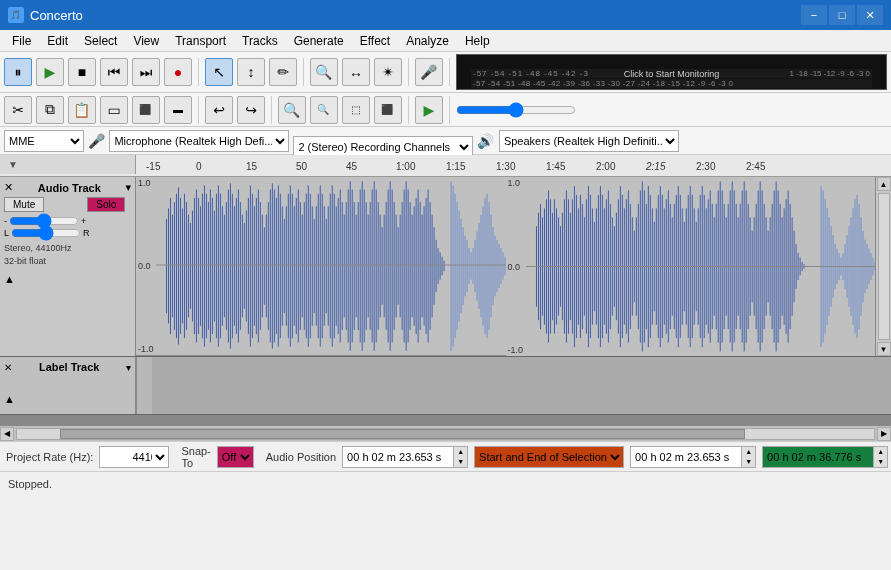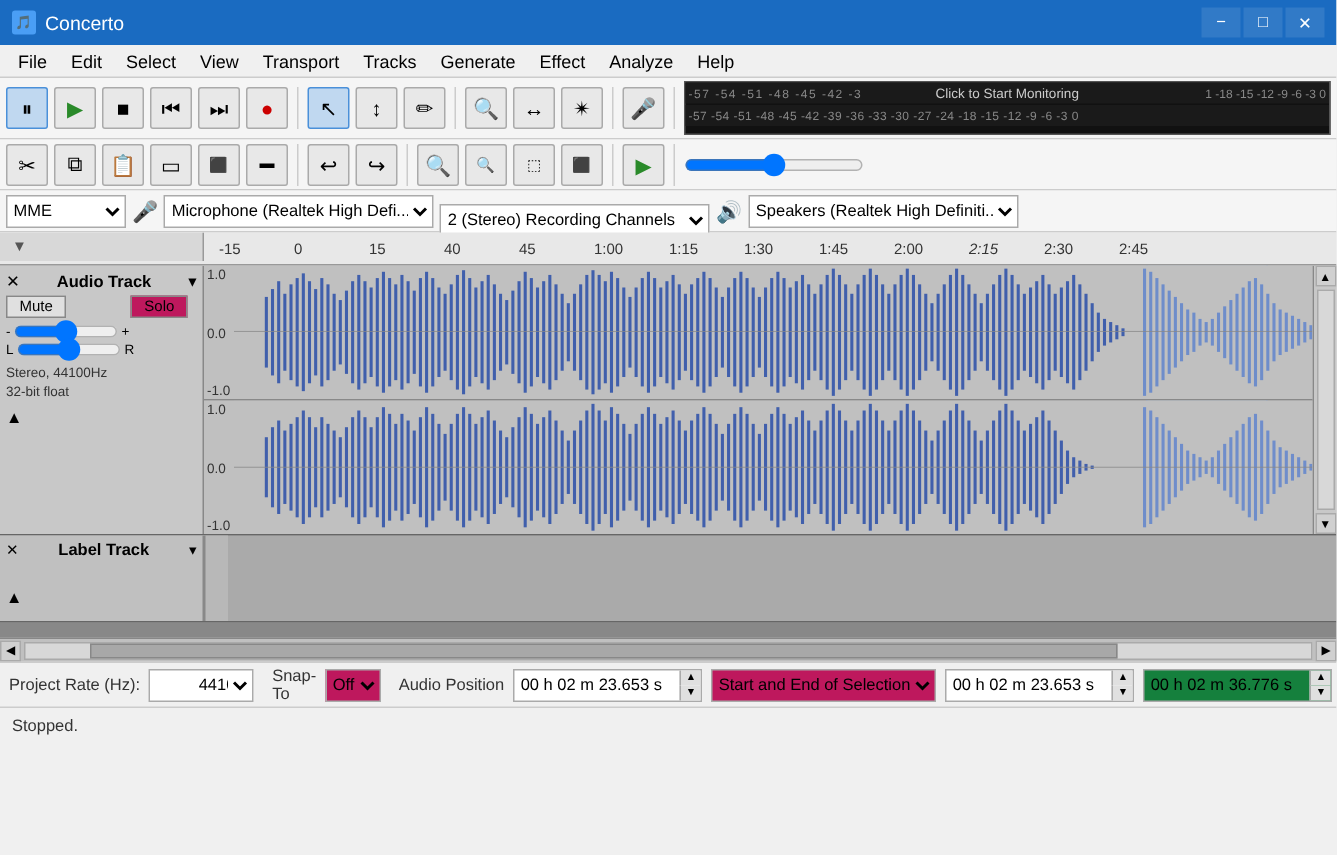--- a/index.html
+++ b/index.html
@@ -166,21 +166,21 @@
   <button class="tool-btn">🔍</button>
   <button class="tool-btn">↔</button>
   <button class="tool-btn">✴</button>
 
   <div class="toolbar-separator"></div>
 
   <button class="tool-btn" style="color:#555;">🎤</button>
 
   <div class="toolbar-separator"></div>
 
-  <div style="display:flex; flex-direction:column; flex:1; background:#111; border:1px solid #555; height:36px; padding:0; position:relative; cursor:pointer;">
+  <div style="display:flex; flex-direction:column; flex:1; background:#111; border:1px solid #555; height:36px; padding:14px; position:relative; cursor:pointer;">
     <div style="display:flex; height:14px; background:#1a1a1a; align-items:center; padding:0 2px;">
       <span style="color:#888; font-size:8px; letter-spacing:1px;">-57 -54 -51 -48 -45 -42 -3</span>
       <span style="color:#ccc; font-size:9px; position:absolute; left:50%; transform:translateX(-50%);">Click to Start Monitoring</span>
       <span style="color:#888; font-size:8px; margin-left:auto;">1 -18 -15 -12 -9 -6 -3 0</span>
     </div>
     <div style="display:flex; height:14px; background:#1a1a1a; align-items:center; padding:0 2px; margin-top:1px;">
       <span style="color:#888; font-size:8px; letter-spacing:0.3px;">-57 -54 -51 -48 -45 -42 -39 -36 -33 -30 -27 -24 -18 -15 -12 -9 -6 -3 0</span>
     </div>
   </div>
 </div>
@@ -234,21 +234,21 @@
 </div>
 
 <div class="ruler">
   <div class="ruler-track-header">
     <span style="font-size:10px; color:#555;">▼</span>
   </div>
   <div class="ruler-marks">
     <span class="ruler-label" style="left:10px;">-15</span>
     <span class="ruler-label" style="left:60px;">0</span>
     <span class="ruler-label" style="left:110px;">15</span>
-    <span class="ruler-label" style="left:160px;">40</span>
+    <span class="ruler-label" style="left:160px;">50</span>
     <span class="ruler-label" style="left:210px;">45</span>
     <span class="ruler-label" style="left:260px;">1:00</span>
     <span class="ruler-label" style="left:310px;margin-top:28px;">1:15</span>
     <span class="ruler-label" style="left:360px;">1:30</span>
     <span class="ruler-label" style="left:410px;">1:45</span>
     <span class="ruler-label" style="left:460px;">2:00</span>
     <span class="ruler-label" style="left:510px;font-style:italic;">2:15</span>
     <span class="ruler-label" style="left:560px;">2:30</span>
     <span class="ruler-label" style="left:610px;">2:45</span>
   </div>
@@ -279,21 +279,21 @@
           <input type="range" min="0" max="100" value="50" style="width: 70px; height: 10px;">
           <span>R</span>
         </div>
         <div style="font-size:9px; color:#333; line-height:1.4;">
           <div>Stereo, 44100Hz</div>
           <div>32-bit float</div>
         </div>
         <div style="margin-top:6px; cursor:pointer; font-size:11px;">▲</div>
       </div>
 
-      <div style="flex:1; display:flex; flex-direction:column; position:relative;text-align:center;">
+      <div style="flex:1; display:flex; flex-direction:row; position:relative;text-align:center;">
 
         <div style="flex:1; position:relative; border-bottom:1px solid #888; background:#c0c0c0; overflow:hidden;">
           <span style="position:absolute; left:2px; top:1px; font-size:9px; color:#333;">1.0</span>
           <span style="position:absolute; left:2px; top:50%; transform:translateY(-50%); font-size:9px; color:#333;">0.0</span>
           <span style="position:absolute; left:2px; bottom:1px; font-size:9px; color:#333;">-1.0</span>
 
           <div style="position:absolute; top:0; bottom:0; left:85%; right:4%; background:rgba(180,210,255,0.45); border-left:1px solid rgba(100,150,230,0.6); border-right:1px solid rgba(100,150,230,0.6);"></div>
           <svg style="position:absolute; left:20px; right:0; top:0; bottom:0; width:calc(100% - 20px); height:100%;" preserveAspectRatio="none" viewBox="0 0 700 85">
 
             <path d="M0,42 C10,42 15,20 20,15 C25,10 30,8 35,12 C40,16 45,5 50,8 C55,11 60,18 65,22 C70,26 75,14 80,10 C85,6 90,4 95,8 C100,12 105,18 110,15 C115,12 120,6 125,10 C130,14 135,20 140,18 C145,16 150,8 155,5 C160,2 165,10 170,15 C175,20 180,25 185,20 C190,15 195,8 200,5 C205,2 210,10 215,18 C220,26 225,22 230,18 C235,14 240,8 245,5 C250,2 255,12 260,20 C265,28 270,22 275,15 C280,8 285,5 290,10 C295,15 300,25 305,30 C310,35 315,28 320,20 C325,12 330,8 335,5 C340,2 345,10 350,18 C355,26 360,20 365,15 C370,10 375,8 380,12 C385,16 390,22 395,18 C400,14 405,8 410,5 C415,2 420,10 425,18 C430,26 435,22 440,15 C445,8 450,5 455,10 C460,15 465,25 470,30 C475,35 480,28 485,20 C490,12 495,8 500,5 C505,2 510,15 515,25 C520,35 525,30 530,22 C535,14 540,10 545,15 C550,20 555,28 560,35 C565,42 570,38 575,30 C580,22 585,18 590,25 C595,32 600,38 605,42 C610,42 615,38 620,35 C625,32 630,38 635,42 C640,42 645,42 650,42 C655,42 660,42 665,42 C670,42 675,42 680,42 C685,42 690,42 695,42 C700,42 700,42 700,42" stroke="none" fill="none"></path>
@@ -707,21 +707,21 @@
   <span style="font-size:11px; color:#333; white-space:nowrap;">Audio Position</span>
 
   <div style="position:relative; display:flex; height:22px; border:1px solid #aaa; background:white; width:130px;">
     <input type="text" value="00 h 02 m 23.653 s" style="border: none; outline: none; font-size: 11px; width: 110px; padding: 0px 4px; height: 100%; background: transparent;">
     <div style="display:flex; flex-direction:column; width:14px;">
       <button style="flex:1; background:#e0e0e0; border:none; border-left:1px solid #aaa; cursor:pointer; font-size:7px;">▲</button>
       <button style="flex:1; background:#e0e0e0; border:none; border-left:1px solid #aaa; cursor:pointer; font-size:7px;">▼</button>
     </div>
   </div>
 
-  <select style="height:22px; font-size:11px; border:1px solid #aaa; background:#be185d; width:210px;">
+  <select style="height:22px; font-size:11px; border:1px solid #aaa; background:#c2410c; width:210px;">
     <option>Start and End of Selection</option>
   </select>
 
   <div style="position:relative; display:flex; height:22px; border:1px solid #aaa; background:white; width:130px;">
     <input type="text" value="00 h 02 m 23.653 s" style="border: none; outline: none; font-size: 11px; width: 110px; padding: 0px 4px; height: 100%; background: transparent;">
     <div style="display:flex; flex-direction:column; width:14px;">
       <button style="flex:1; background:#e0e0e0; border:none; border-left:1px solid #aaa; cursor:pointer; font-size:7px;">▲</button>
       <button style="flex:1; background:#e0e0e0; border:none; border-left:1px solid #aaa; cursor:pointer; font-size:7px;">▼</button>
     </div>
   </div>

